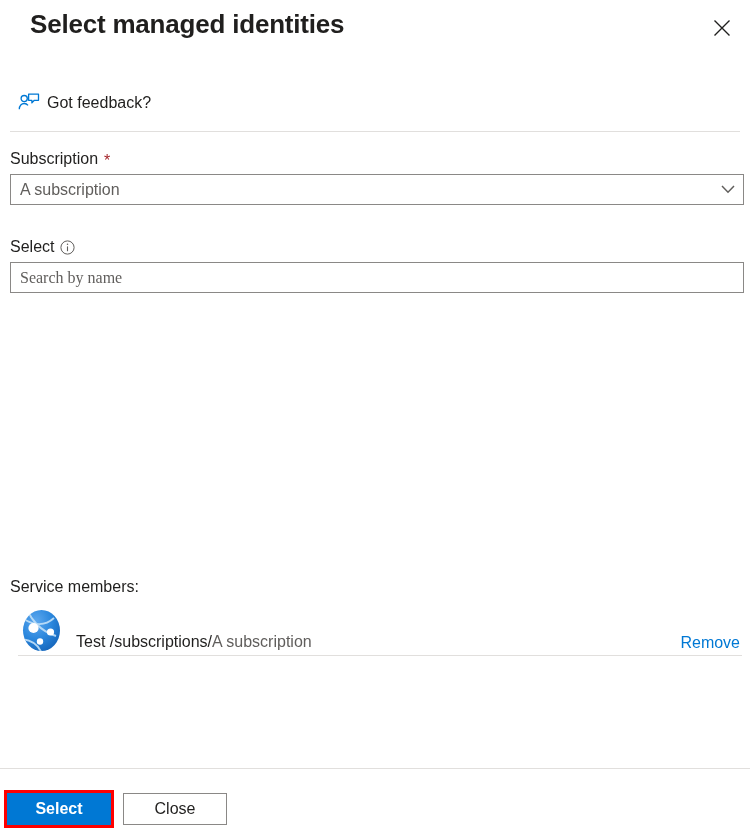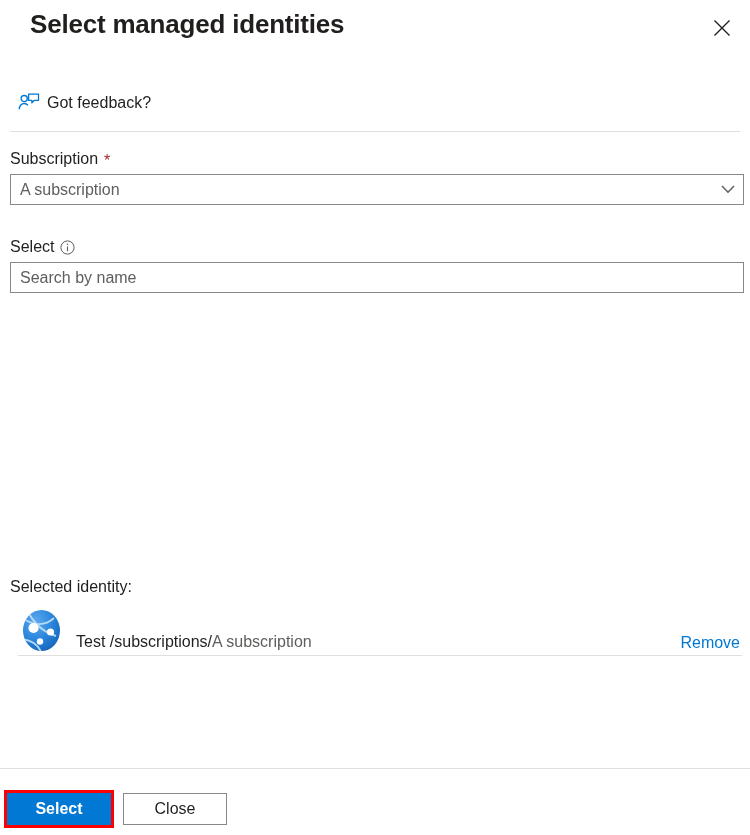--- a/index.html
+++ b/index.html
@@ -136,21 +136,21 @@
     box-sizing: border-box;
     display: flex;
     align-items: center;
   }
   .search-box input {
     border: none;
     outline: none;
     width: 100%;
     height: 100%;
     padding-left: 9px;
-    font-family: Liberation Sans, sans-serif;
+    font-family: Liberation Serif, serif;
     font-size: 16px;
     color: #201f1e;
     background: transparent;
     box-sizing: border-box;
   }
   .search-box input::placeholder {
     color: #605e5c;
     opacity: 1;
   }
 
@@ -317,21 +317,21 @@
       </span>
     </div>
     <div class="search-box">
       <input type="text" placeholder="Search by name" style="">
     </div>
   </div>
 
 </div>
 
 <div class="selected-section">
-  <div class="selected-heading">Selected identity:</div>
+  <div class="selected-heading">Service members:</div>
 
   <div class="member-row">
     <span class="member-avatar">
       <svg width="43" height="43" viewBox="0 0 43 43" aria-hidden="true">
         <defs>
           <radialGradient id="asGrad" cx="35%" cy="28%" r="78%">
             <stop offset="0%" stop-color="#5ea9ef"></stop>
             <stop offset="55%" stop-color="#2b87dd"></stop>
             <stop offset="100%" stop-color="#1666bb"></stop>
           </radialGradient>

